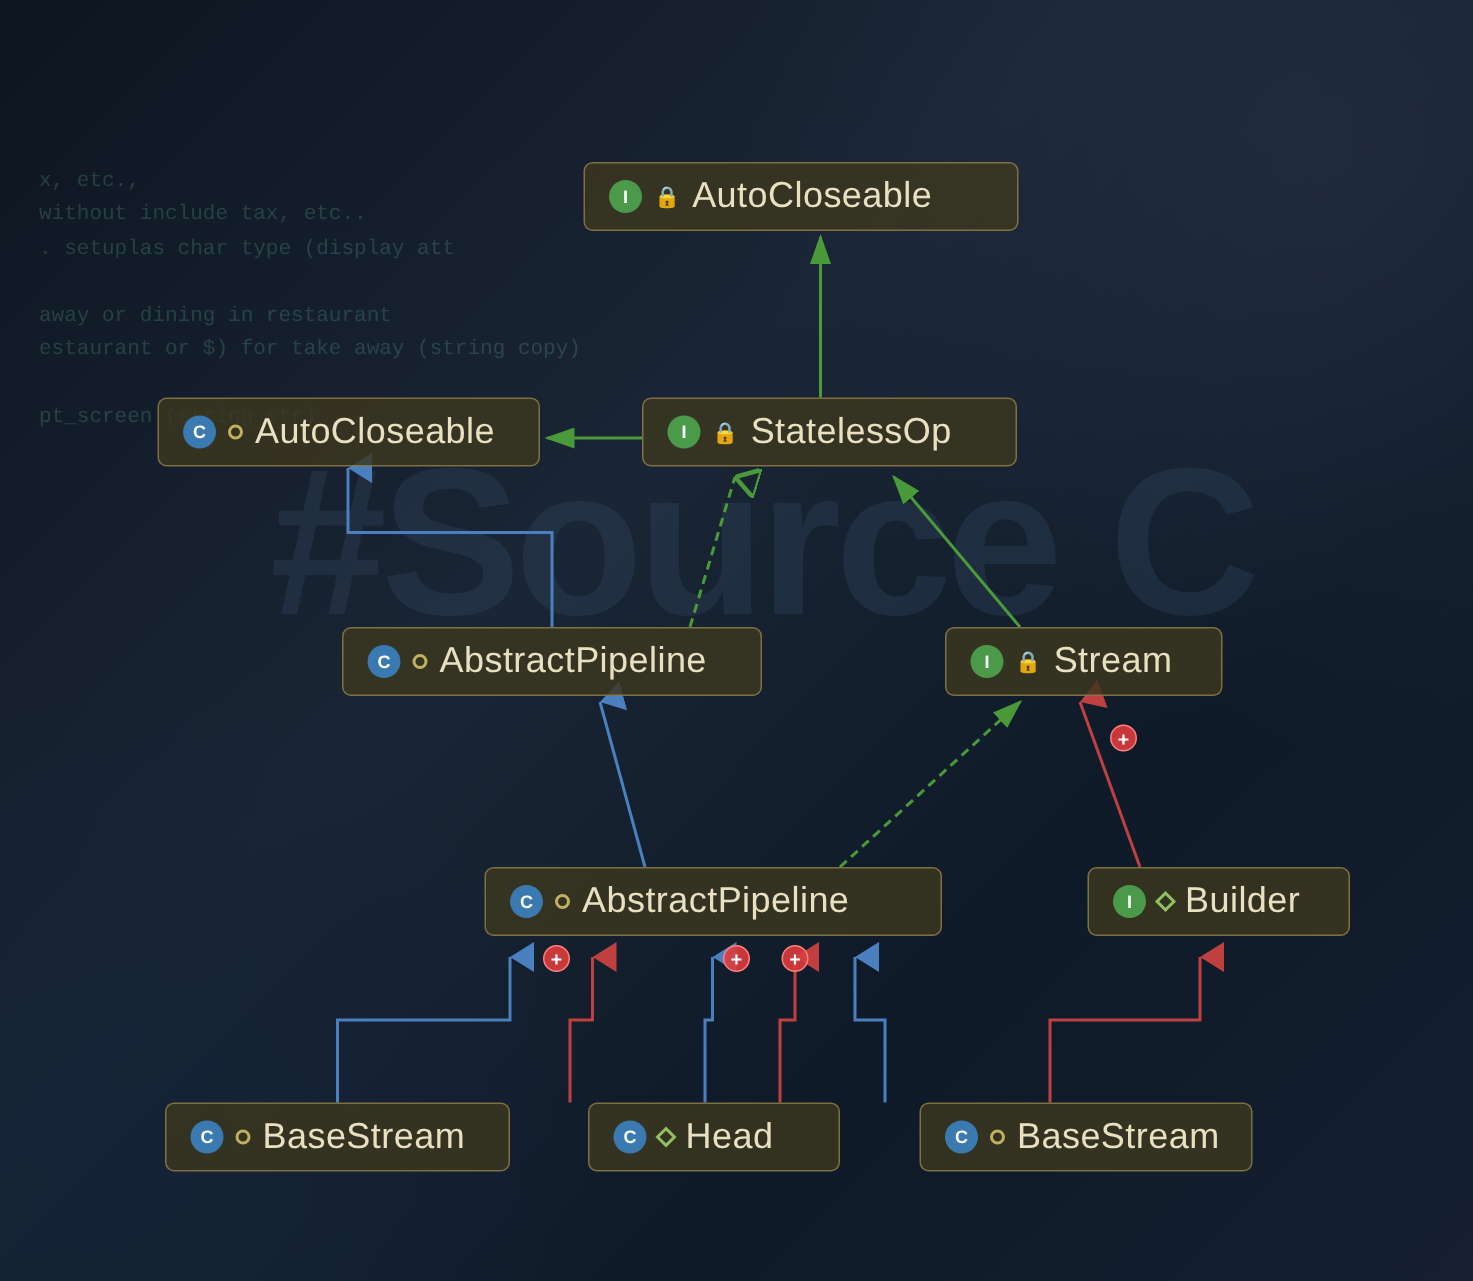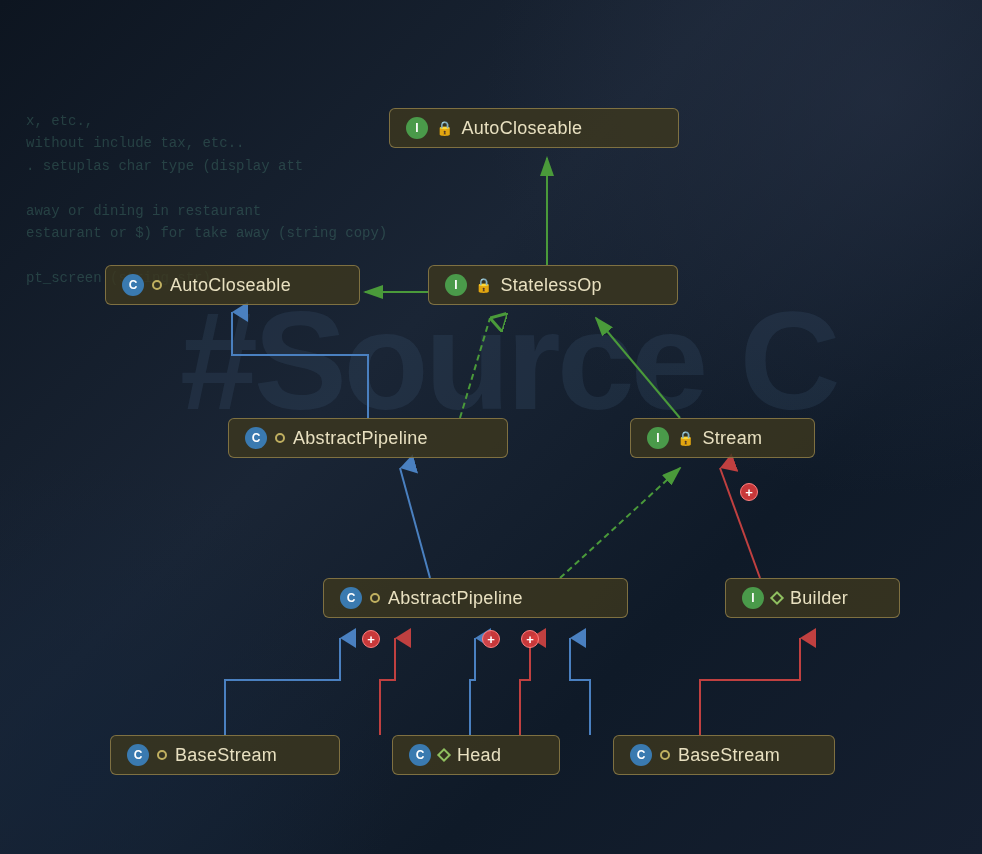--- a/index.html
+++ b/index.html
@@ -64,21 +64,21 @@
       border-radius: 6px;
       display: flex;
       align-items: center;
       padding: 8px 16px;
       gap: 8px;
       white-space: nowrap;
     }
 
     .node-label {
       color: #e8e0c0;
-      font-size: 18px;
+      font-size: 24px;
       font-weight: 500;
       letter-spacing: 0.3px;
     }
 
     .badge {
       display: inline-flex;
       align-items: center;
       justify-content: center;
       width: 22px;
       height: 22px;

